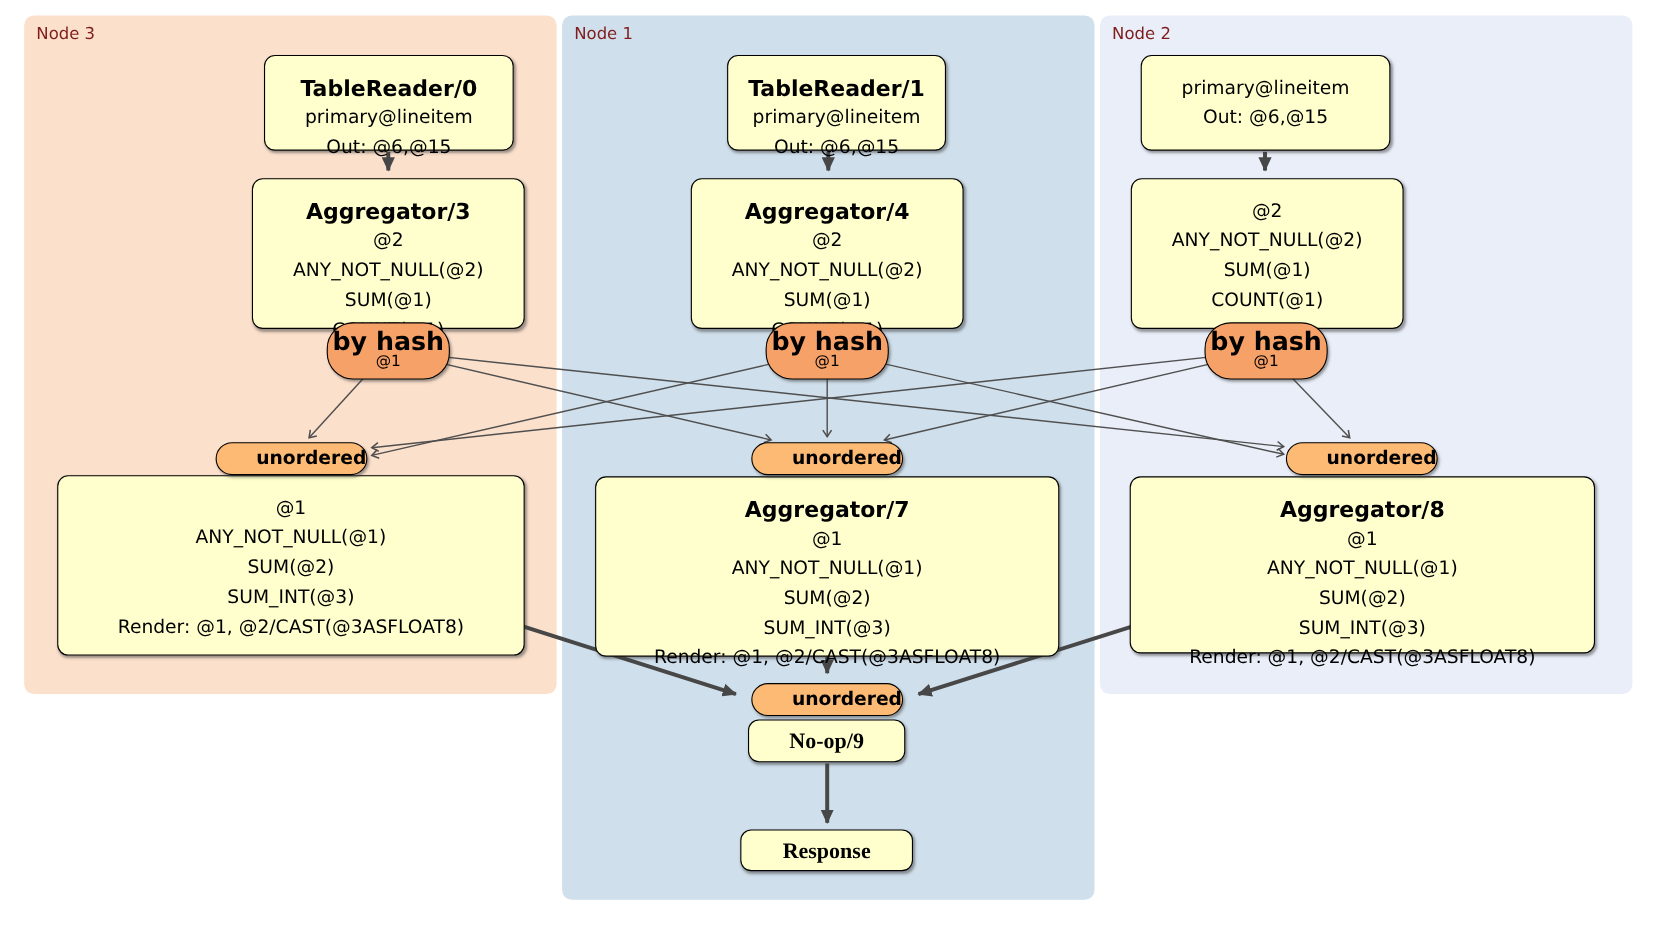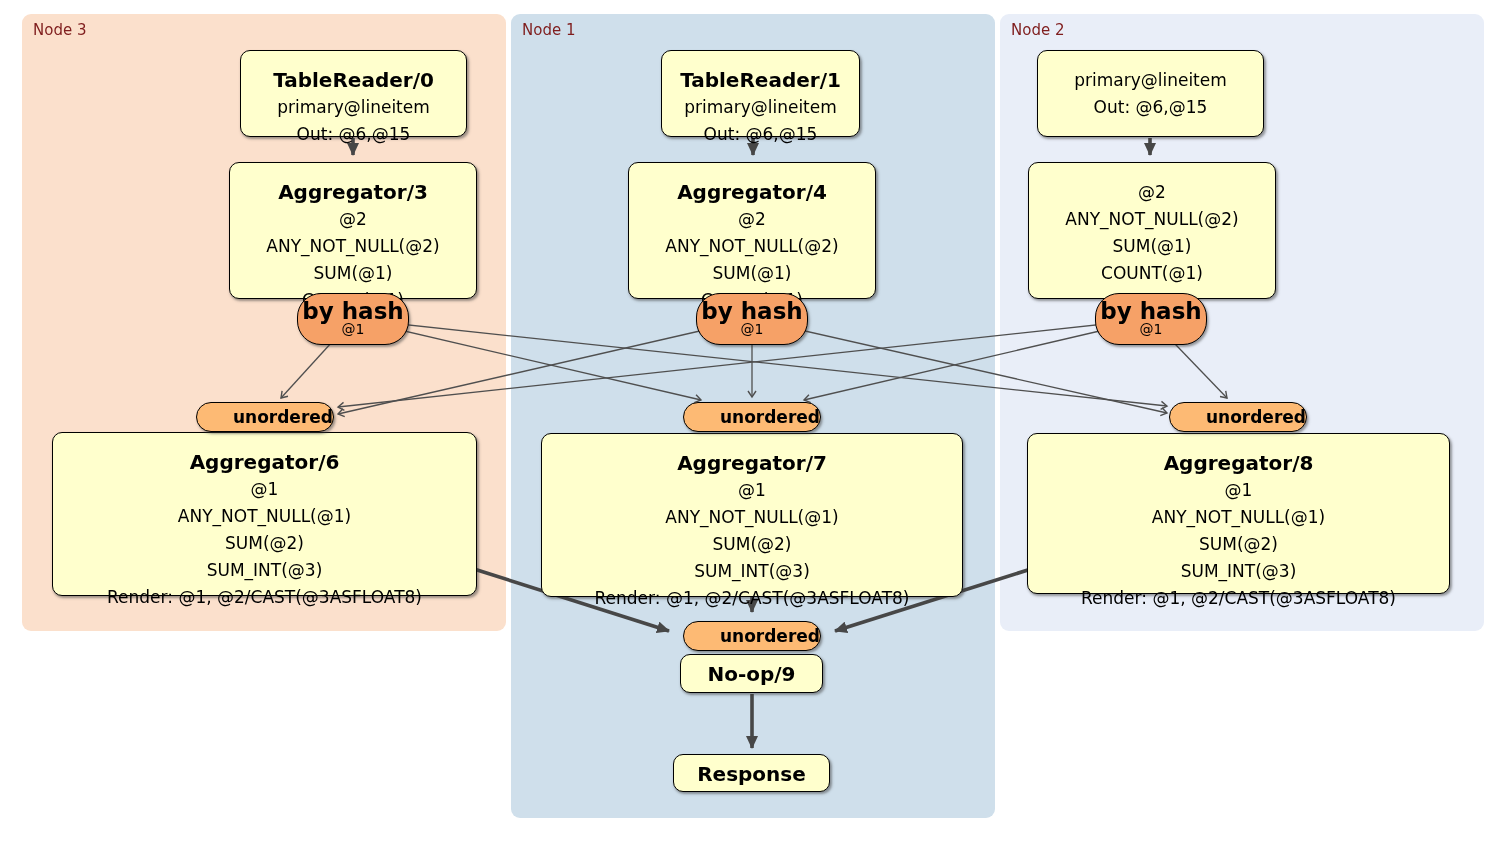--- a/index.html
+++ b/index.html
@@ -14,21 +14,21 @@
   .region-node2{background:#e9eef8;}
   .region-label{position:absolute;left:11px;top:7px;font-size:15px;color:#7f1d1d;}
   .edges{position:absolute;left:0;top:0;}
   .pbox{
     position:absolute;background:#ffffcd;border:1.4px solid #000;border-radius:10px;
     box-sizing:border-box;text-align:center;padding-top:16px;
     box-shadow:1.5px 2px 2.5px rgba(60,60,60,.5);
   }
   .ptitle{font-size:20px;font-weight:bold;line-height:27px;white-space:nowrap;}
   .pline{font-size:17px;line-height:27px;white-space:nowrap;}
-  .single{display:flex;align-items:center;justify-content:center;padding-top:2px;}
+  .single{display:flex;align-items:center;justify-content:center;padding-top:2px;font-family:Liberation Serif, serif;}
   .router{
     position:absolute;background:#f6a167;border:1.4px solid #000;border-radius:24px;
     box-sizing:border-box;display:flex;flex-direction:column;align-items:center;justify-content:center;
     box-shadow:1.5px 2px 2.5px rgba(60,60,60,.5);
   }
   .router-label{font-size:23px;font-weight:bold;line-height:19px;}
   .router-detail{font-size:14px;line-height:16px;}
   .sync{
     position:absolute;background:#fdba74;border:1.4px solid #000;border-radius:16px;
     box-sizing:border-box;display:flex;align-items:center;justify-content:flex-end;
@@ -90,21 +90,20 @@
     <div class="pline">Out: @6,@15</div>
   </div>
   <div class="pbox" style="left:229px;top:162px;width:248px;height:137px">
     <div class="ptitle">Aggregator/3</div>
     <div class="pline">@2</div>
     <div class="pline">ANY_NOT_NULL(@2)</div>
     <div class="pline">SUM(@1)</div>
     <div class="pline">COUNT(@1)</div>
   </div>
   <div class="pbox" style="left:52px;top:432px;width:425px;height:164px">
-    <div class="ptitle">Aggregator/6</div>
     <div class="pline">@1</div>
     <div class="pline">ANY_NOT_NULL(@1)</div>
     <div class="pline">SUM(@2)</div>
     <div class="pline">SUM_INT(@3)</div>
     <div class="pline">Render: @1, @2/CAST(@3ASFLOAT8)</div>
   </div>
 
   <div class="pbox" style="left:661px;top:50px;width:199px;height:87px">
     <div class="ptitle">TableReader/1</div>
     <div class="pline">primary@lineitem</div>

